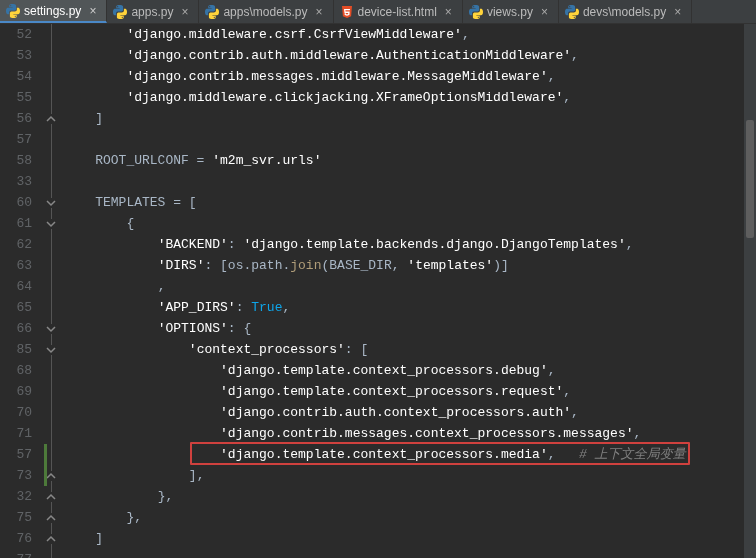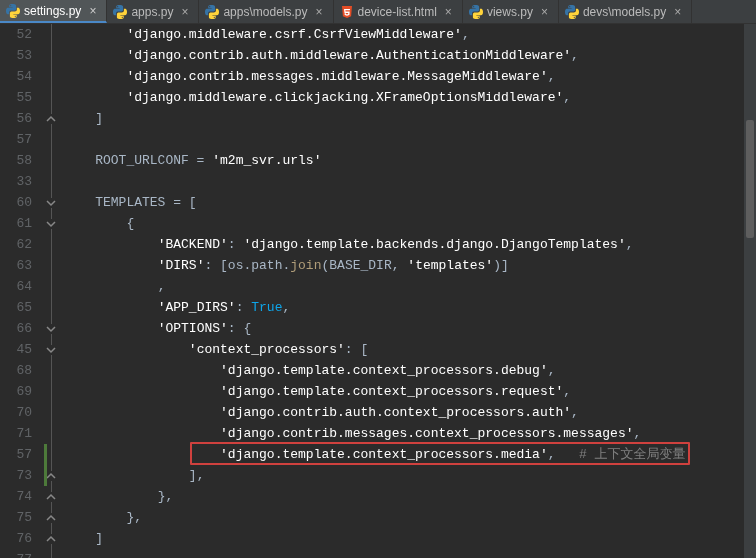--- a/index.html
+++ b/index.html
@@ -91,21 +91,21 @@
     position: absolute;
     border: 2px solid #d0413e;
     pointer-events: none;
     border-radius: 1px;
   }
   
   .str { color: #ffffff; }
   .kw  { color: #0ea5e9; }
   .fn  { color: #b09d79; }
   .op  { color: #a9b7c6; }
-  .cm  { color: #808080; }
+  .cm  { color: #808080; font-style: italic; }
   .txt { color: #a9b7c6; }
   .br  { color: #a9b7c6; }
   
   .vscroll {
     position:absolute; right:0; top:24px; bottom:0; width:12px;
     background:#3c3f41;
   }
   .vthumb {
     position:absolute; left:2px; right:2px;
     background:#5e5e5e; border-radius:2px;
@@ -187,28 +187,28 @@
       <div class="line">57</div>
       <div class="line">58</div>
       <div class="line">33</div>
       <div class="line">60</div>
       <div class="line">61</div>
       <div class="line">62</div>
       <div class="line">63</div>
       <div class="line">64</div>
       <div class="line">65</div>
       <div class="line">66</div>
-      <div class="line">45</div>
+      <div class="line">85</div>
       <div class="line">68</div>
       <div class="line">69</div>
       <div class="line">70</div>
       <div class="line">71</div>
       <div class="line">57</div>
       <div class="line">73</div>
-      <div class="line">74</div>
+      <div class="line">32</div>
       <div class="line">75</div>
       <div class="line">76</div>
       <div class="line">77</div>
     </div>
   <div class="gutter-mark" id="gutter-mark">
     <div class="fold-line"></div>
   <div class="fold-pip" style="top: 90px;">
         <svg width="10" height="10" viewBox="0 0 10 10">
           <path d="M1 7 L5 3 L9 7" fill="none" stroke="#888" stroke-width="1.5"></path>
         </svg>

